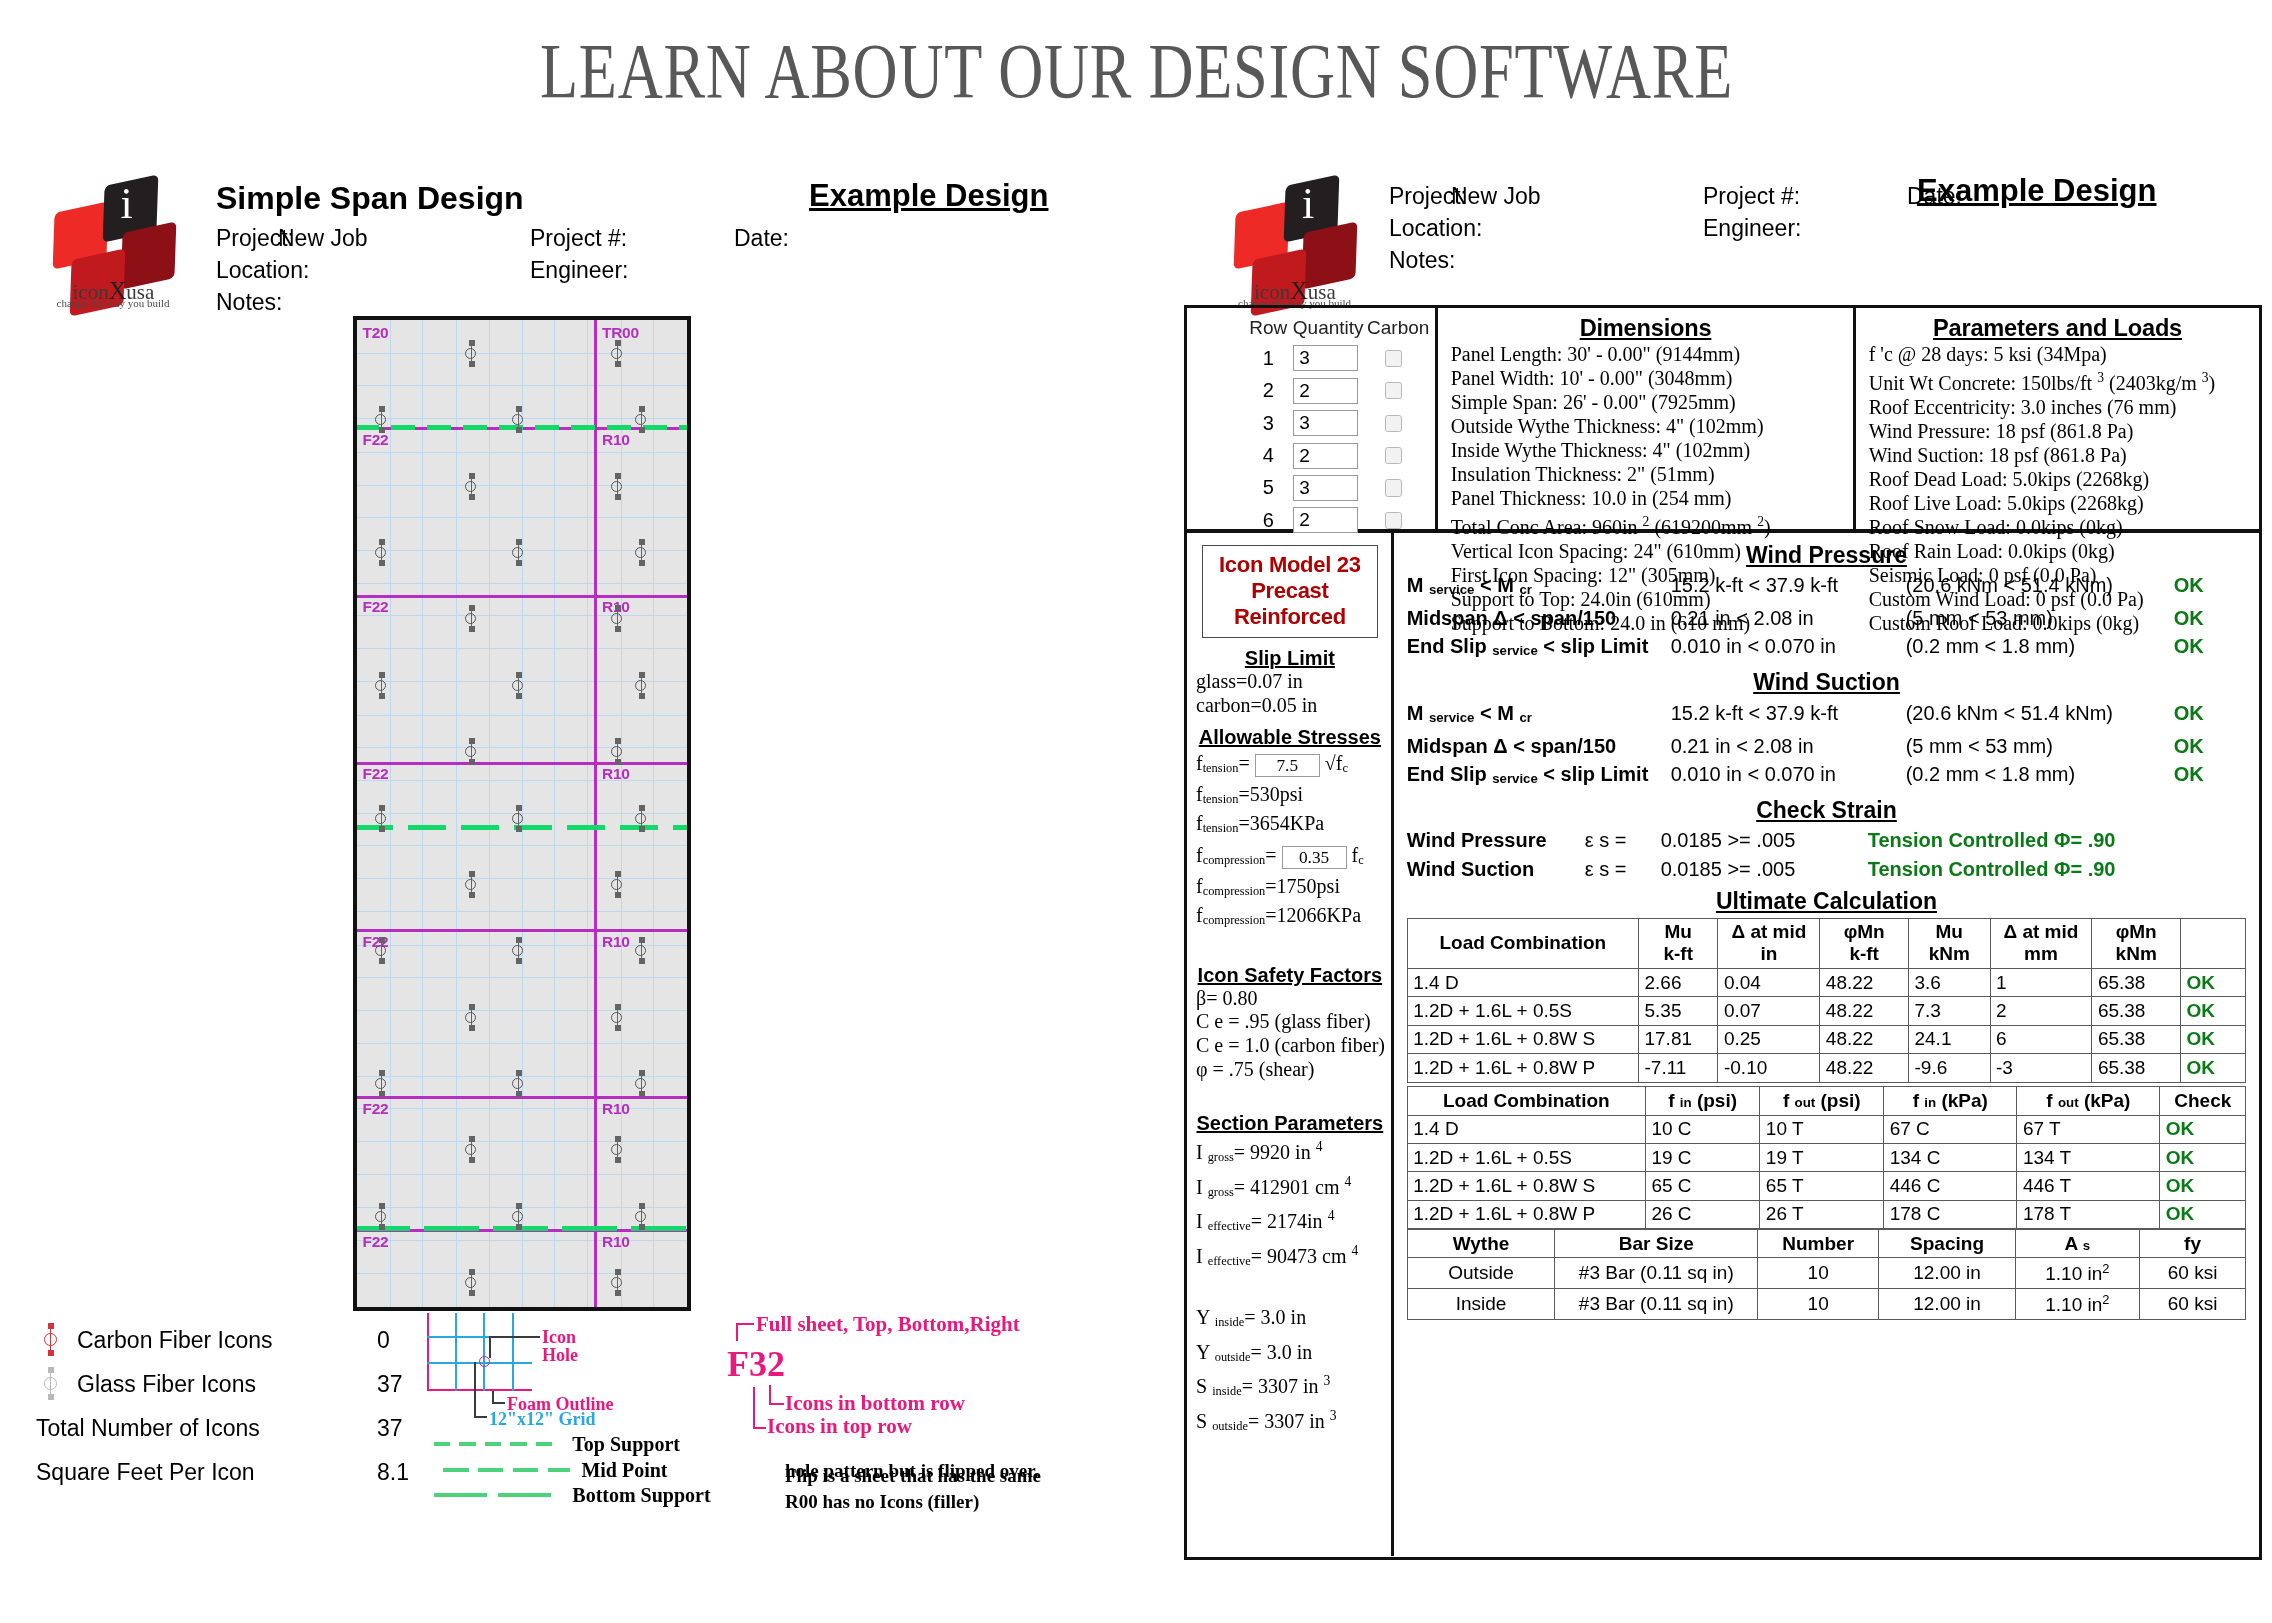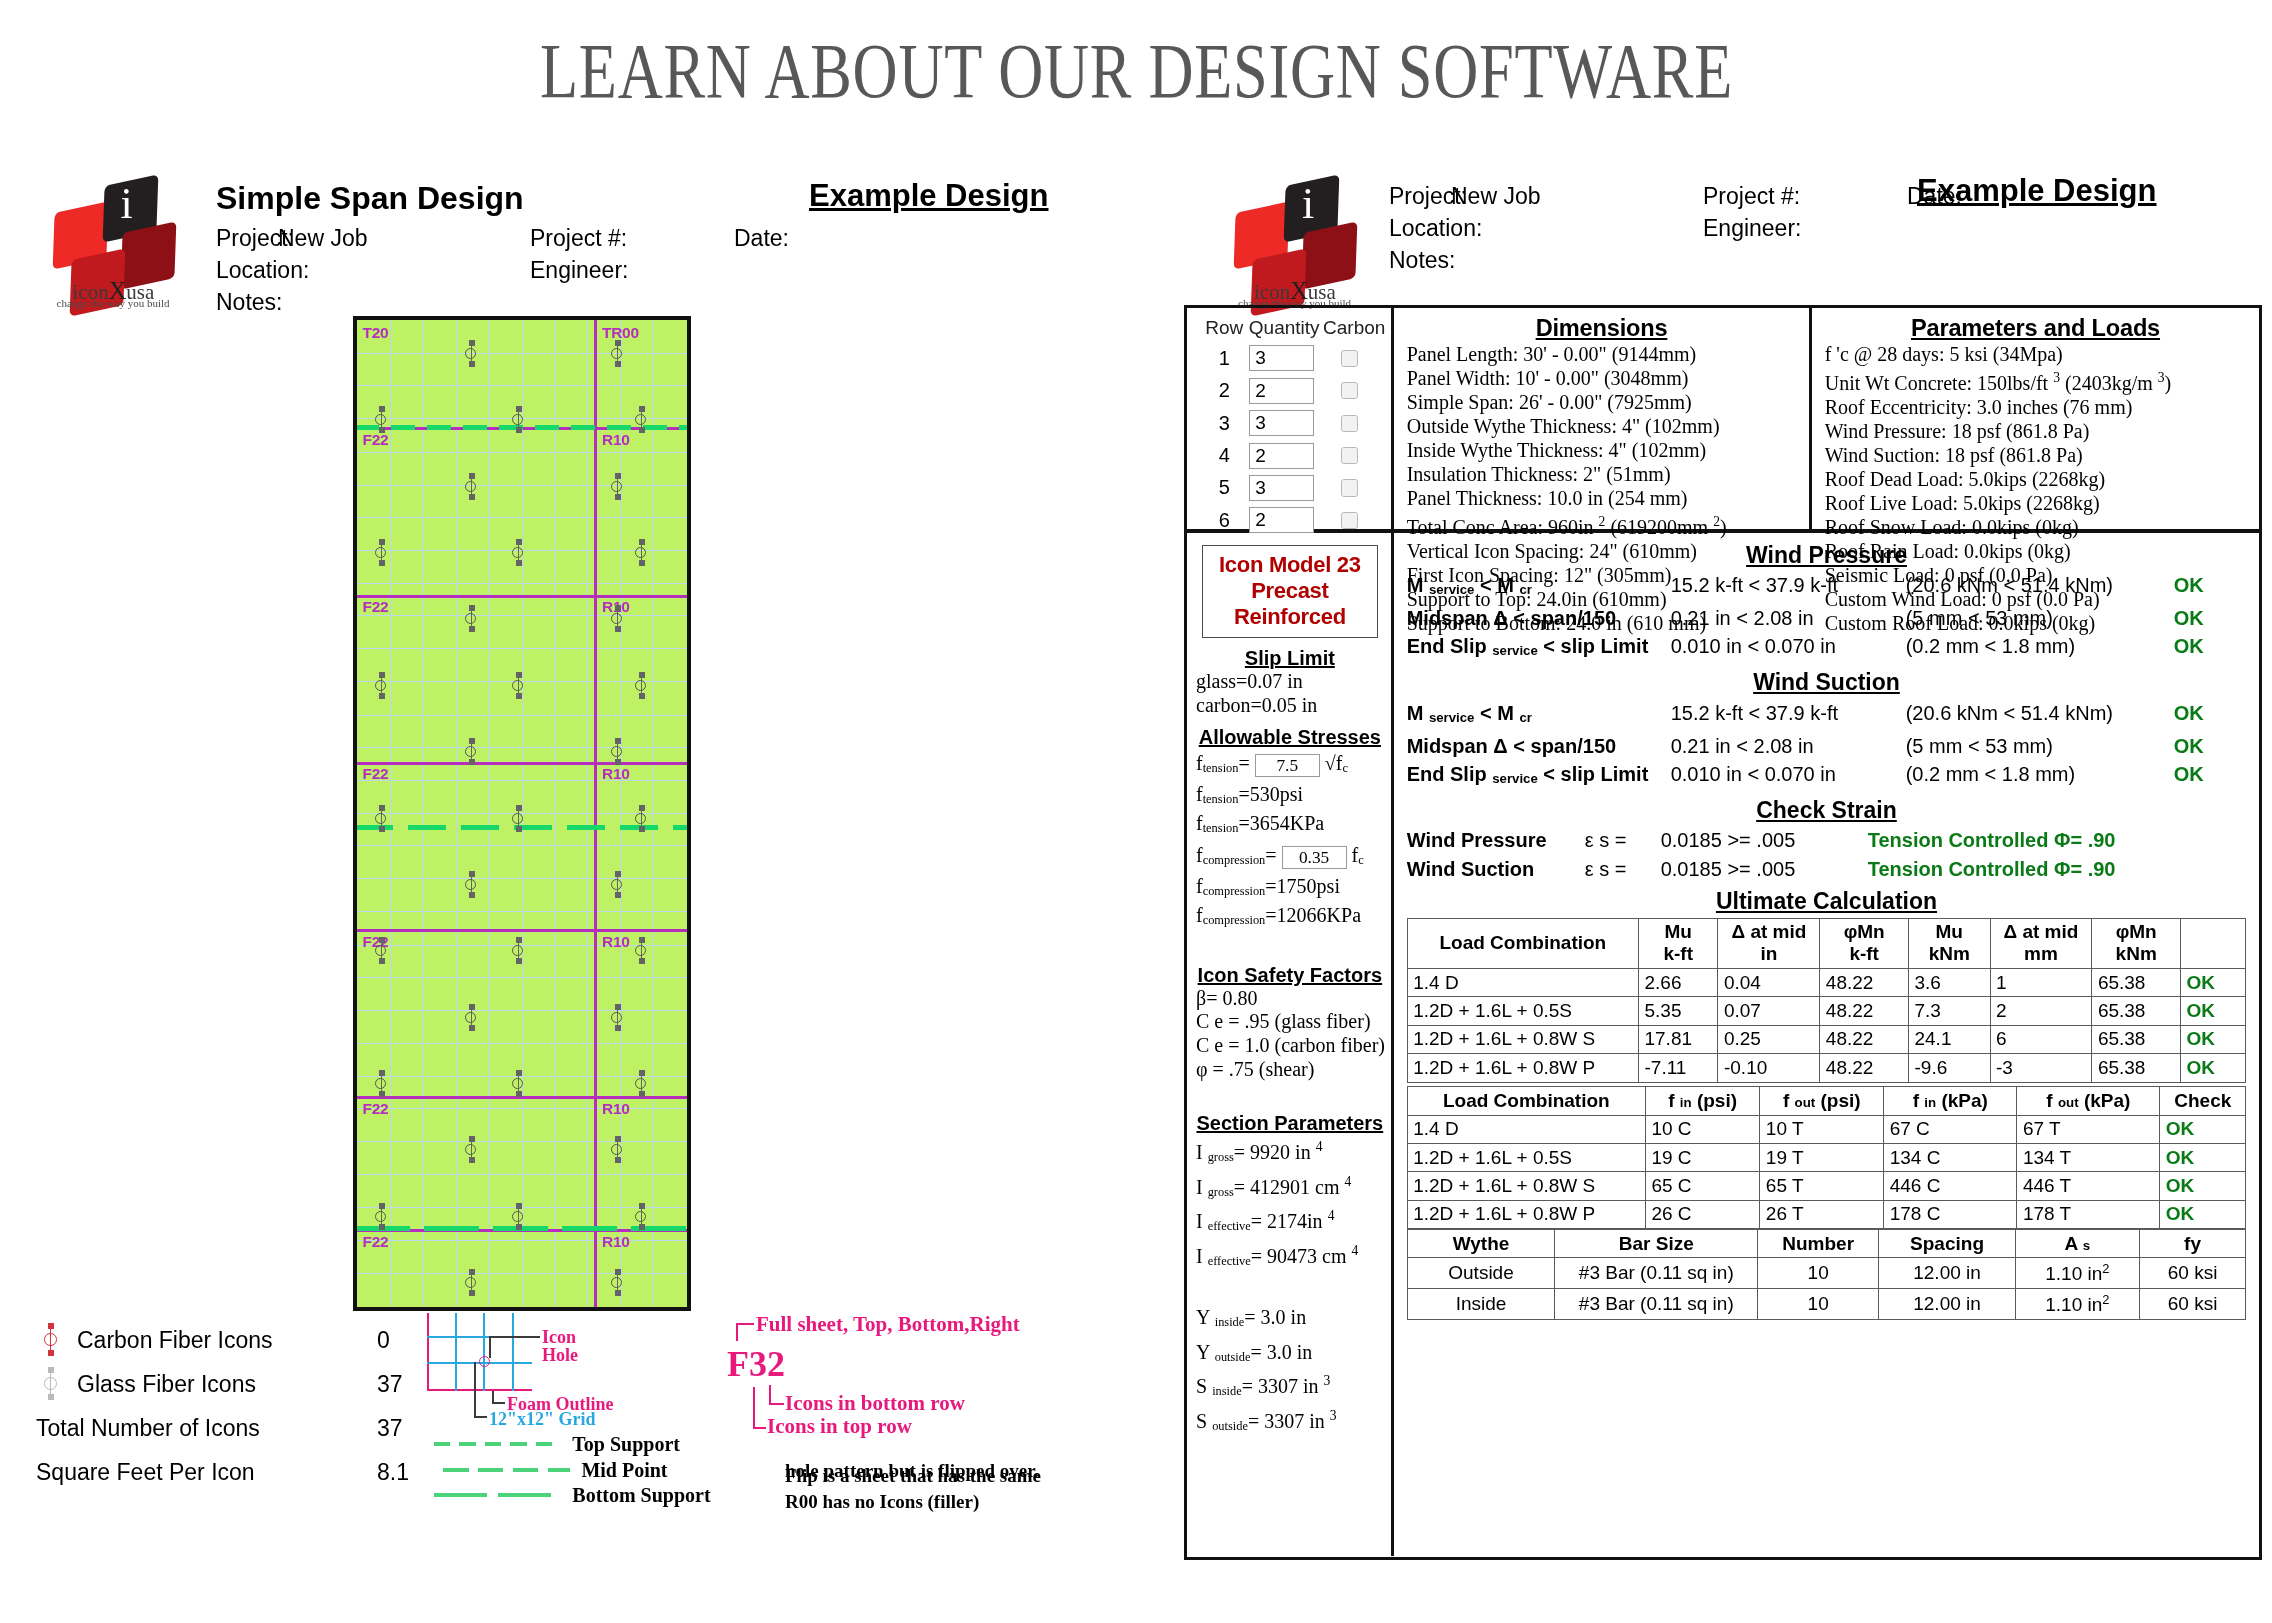--- a/index.html
+++ b/index.html
@@ -64,21 +64,21 @@
     position:absolute;
     font-size:31px; font-weight:600;
     text-decoration:underline;
     white-space:nowrap;
   }
 
   
   #panel-drawing {
     position:absolute; left:353px; top:316px;
     width:338px; height:995px;
-    border:4.5px solid #111; background:#bef264;
+    border:4.5px solid #111; background:#e5e5e5;
   }
   #panel-inner { position:absolute; inset:0; overflow:hidden; }
   .gridline { position:absolute; background:#bcd7f0; }
   .gv { width:0.9px; top:0; bottom:0; }
   .gh { height:0.9px; left:0; right:0; }
   .sheet-line { position:absolute; background:#b52ec0; }
   .sheet-h { height:2.7px; left:0; right:0; }
   .sheet-v { width:2.7px; top:0; bottom:0; }
   .sheet-lbl {
     position:absolute; color:#b52ec0; font-size:15.5px; font-weight:bold;
@@ -149,21 +149,21 @@
   #code-legend .pink { color:#e8197d; font-size:21px; font-weight:bold; }
   #code-legend .blk { color:#000; font-size:19px; font-weight:bold; }
   #code-legend .brk { position:absolute; border-color:#e8197d; }
 
   
   #report {
     position:absolute; left:1184px; top:305px;
     width:1078px; height:1255px;
     border:3.6px solid #111;
   }
-  .rtop { position:relative; height:221px; display:flex; }
+  .rtop { position:relative; height:221px; display:flex;margin-left:44px; }
   .rtop .cell { border-right:3.6px solid #111; }
   .rtop .cell:last-child { border-right:none; }
   .rowtab { width:207px; padding:9px 0 0 12.7px; }
   .rowtab .heads { display:flex; font-size:19px; color:#222; }
   .rowtab .heads span { text-align:center; }
   .rowtab .r { display:flex; align-items:center; height:26px; margin-top:6.4px; }
   .rowtab .r .n { width:49px; text-align:center; font-size:20px; }
   .rowtab .r .q {
     width:65px; height:26px; border:0.9px solid #9a9a9a; background:#fff;
     font-size:19px; padding-left:5.5px; line-height:24.5px;

